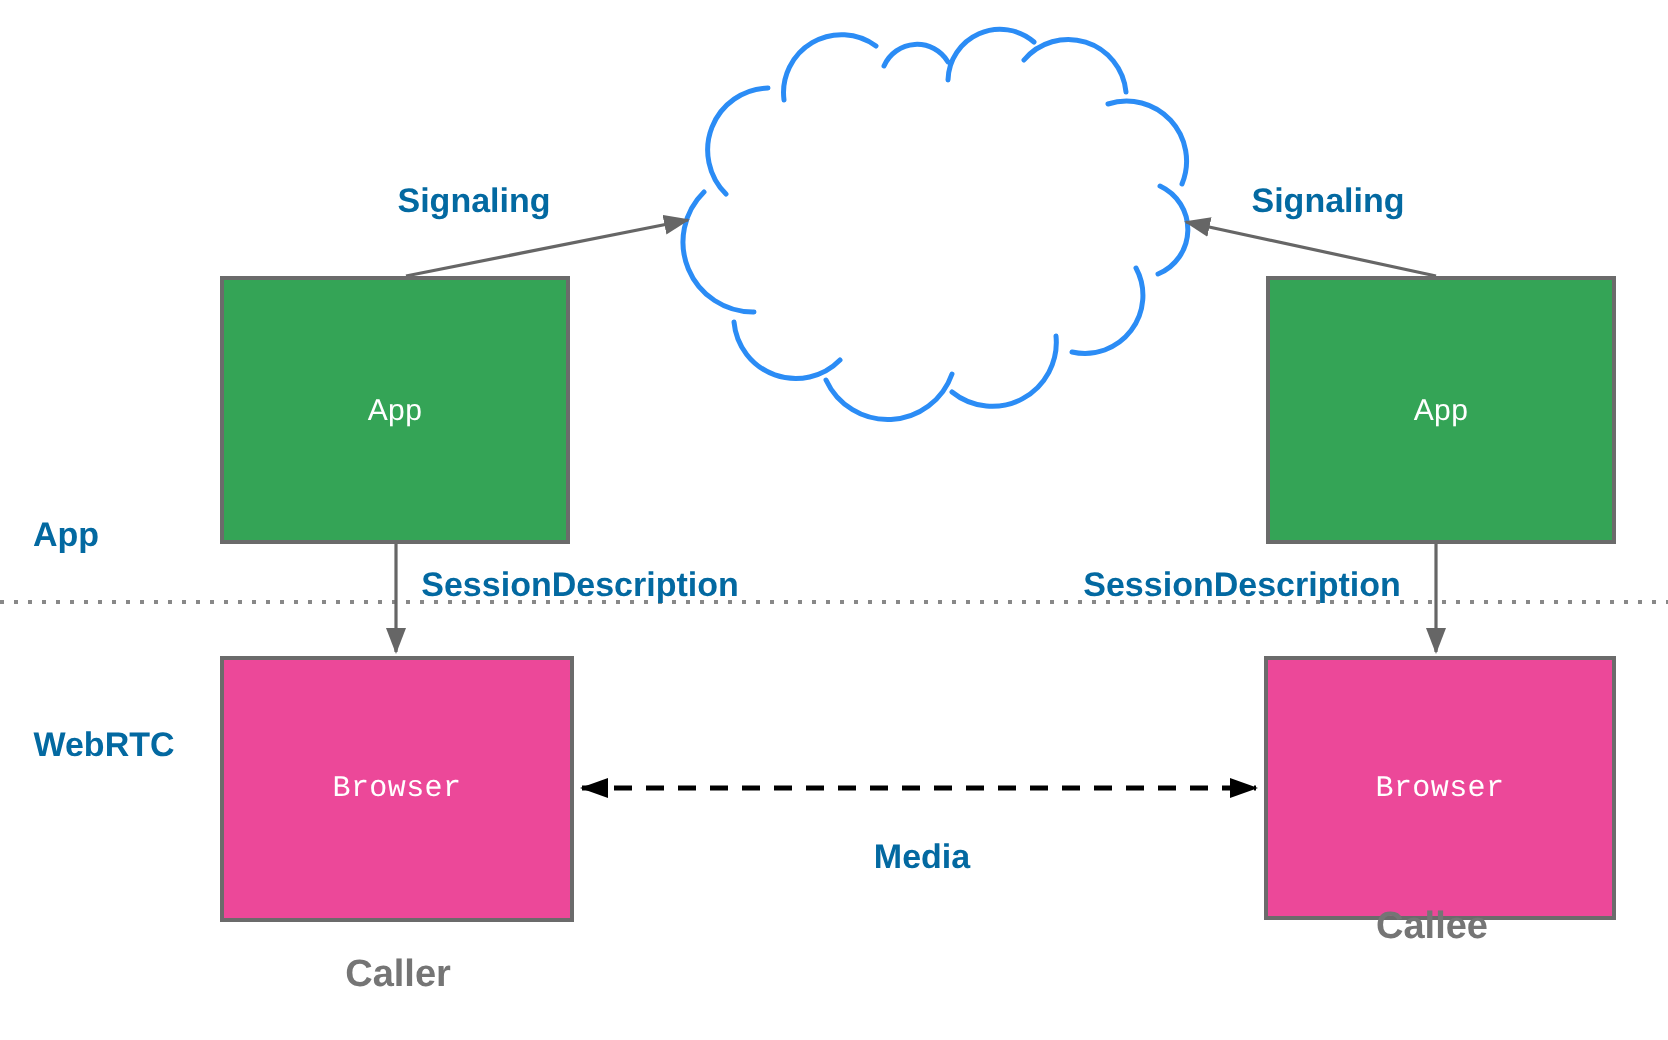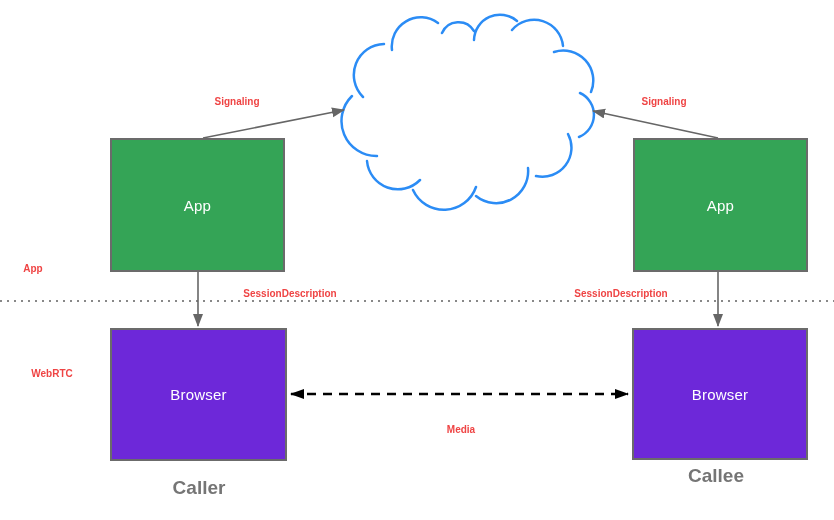--- a/index.html
+++ b/index.html
@@ -12,46 +12,46 @@
   }
   .layer-svg{position:absolute;left:0;top:0;z-index:1;}
   .node{
     position:absolute;z-index:2;
     border:2px solid #6b6b6b;
     box-sizing:border-box;
     display:flex;align-items:center;justify-content:center;
     color:#ffffff;font-size:15px;letter-spacing:.2px;
   }
   .node.app{background:#34a456;}
-  .node.browser{background:#6d28d9;}
+  .node.browser{background:#ec4899;font-family:Liberation Mono, monospace;}
   .node-app-left{left:110px;top:138px;width:175px;height:134px;}
   .node-app-right{left:633px;top:138px;width:175px;height:134px;}
   .node-browser-left{left:110px;top:328px;width:177px;height:133px;}
   .node-browser-right{left:632px;top:328px;width:176px;height:132px;}
   .lbl{
     position:absolute;z-index:3;
     transform:translate(-50%,-50%);
     white-space:nowrap;
-    font-weight:bold;color:#ef4444;font-size:10px;
+    font-weight:bold;color:#0369a1;font-size:17px;
   }
   .lbl-signaling-left{left:237px;top:101px;}
   .lbl-signaling-right{left:664px;top:101px;}
   .lbl-session-left{left:290px;top:293px;}
   .lbl-session-right{left:621px;top:293px;}
   .lbl-media{left:461px;top:429px;text-align:center;}
   .lbl-layer-app{left:33px;top:268px;}
   .lbl-layer-webrtc{left:52px;top:333px;margin-top:40px;}
   .role{
     position:absolute;z-index:3;
     transform:translate(-50%,-50%);
     font-weight:bold;font-size:19px;color:#757575;
     white-space:nowrap;
   }
   .role-caller{left:199px;top:488px;text-align:center;}
-  .role-callee{left:716px;top:476px;}
+  .role-callee{left:716px;top:464px;}
 </style>
 </head>
 <body>
 
 <div class="canvas">
 
   <svg class="layer-svg" width="834" height="520" viewBox="0 0 834 520">
     <defs>
       <marker id="arrow-gray" markerUnits="userSpaceOnUse" markerWidth="14" markerHeight="12" refX="12" refY="5" orient="auto-start-reverse">
         <path d="M0,0 L13,5 L0,10 Z" fill="#666666"></path>

